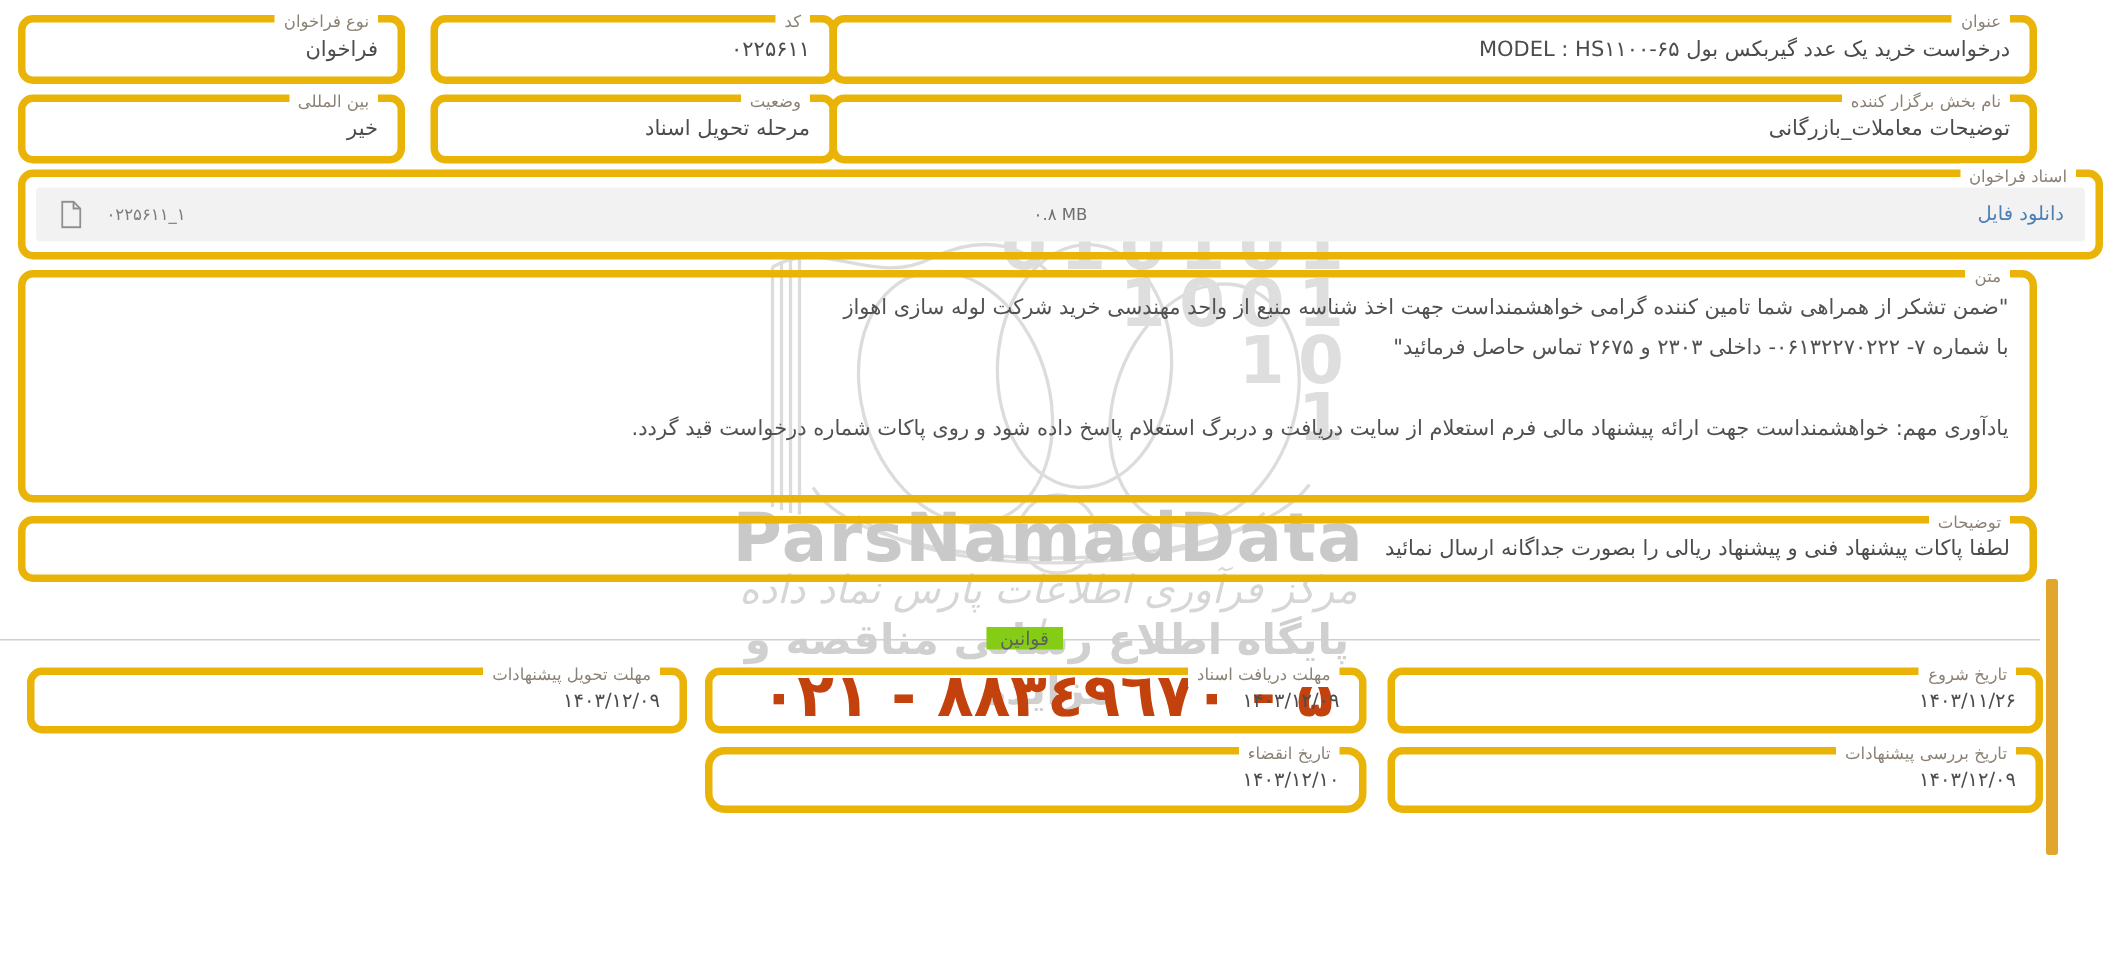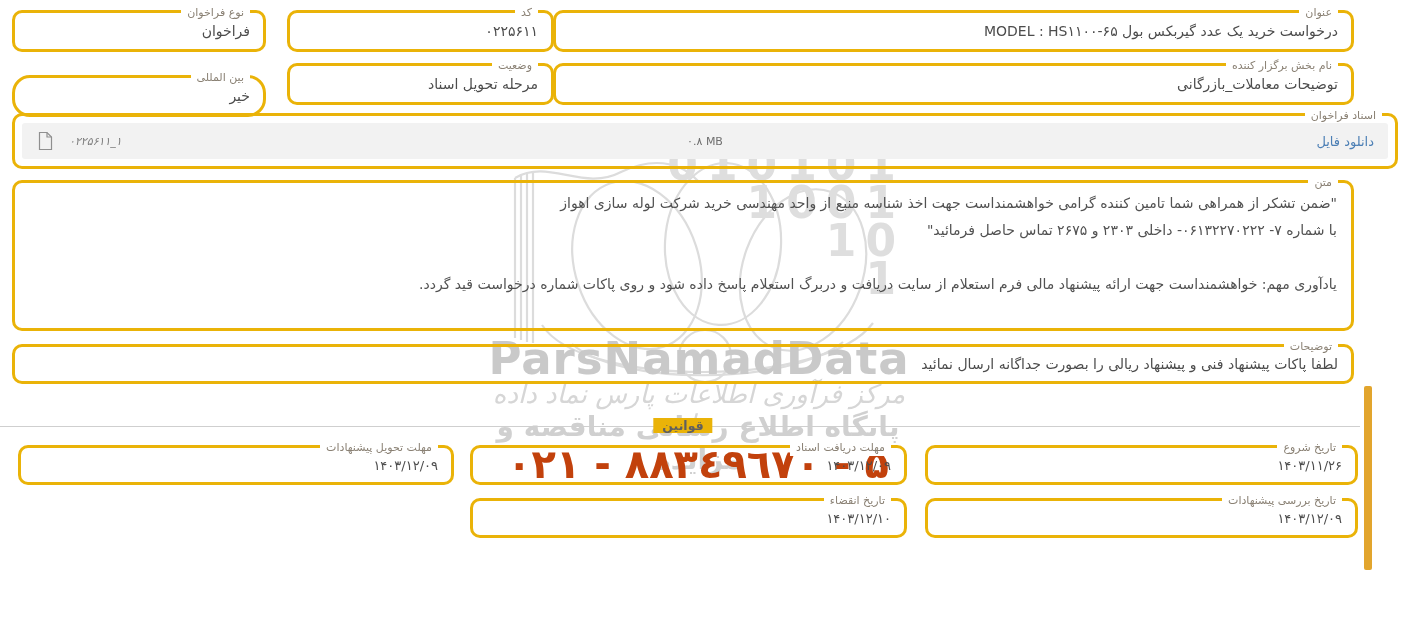--- a/index.html
+++ b/index.html
@@ -12,60 +12,60 @@
   .wm-brand{position:absolute;left:483px;top:332px;width:432px;text-align:center;direction:ltr;
           font-weight:bold;font-size:45px;letter-spacing:1px;color:#c9c9c9;}
   .wm-callig{position:absolute;left:483px;top:379px;width:432px;text-align:center;
           font-style:italic;font-size:26px;color:#d6d6d6;}
   .wm-tag{position:absolute;left:476px;top:410px;width:444px;text-align:center;
           font-weight:bold;font-size:28px;color:#d0d0d0;}
   .wm-phone{position:absolute;left:476px;top:441px;width:444px;text-align:center;direction:ltr;
           font-weight:bold;font-size:40px;letter-spacing:2px;color:#c2410c;}
   .wm-logo{position:absolute;left:487px;top:140px;}
   
-  .field{position:absolute;border:3px solid #eab308;border-radius:10px;z-index:1;background:transparent;}
+  .field{position:absolute;border:5px solid #eab308;border-radius:10px;z-index:1;background:transparent;}
   .flabel{position:absolute;top:-9px;right:13px;background:#fff;padding:0 6px;
           font-size:11px;line-height:17px;color:#8a8174;white-space:nowrap;}
   .fvalue{position:absolute;inset:0;display:flex;align-items:center;
           padding:0 13px;font-size:14px;color:#4c4c4c;}
   .dval{font-size:13px;}
   
   .f-title{left:553px;top:10px;width:795px;height:36px;}
   .f-code{left:287px;top:10px;width:261px;height:36px;}
   .f-calltype{left:12px;top:10px;width:248px;height:36px;}
   
   .f-org{left:553px;top:63px;width:795px;height:36px;}
   .f-status{left:287px;top:63px;width:261px;height:36px;}
-  .f-intl{left:12px;top:75px;width:248px;height:36px;border-radius:18px;}
+  .f-intl{left:12px;top:63px;width:248px;height:36px;}
   
   .f-docs{left:12px;top:113px;width:1336px;height:50px;padding-left:44px;}
   .docrow{position:absolute;left:7px;right:7px;top:7px;height:36px;background:#f2f2f2;border-radius:3px;}
   .dl{position:absolute;right:14px;top:50%;transform:translateY(-50%);
       color:#4c7fb5;font-size:13px;cursor:pointer;text-decoration:none;}
   .fsize{position:absolute;left:50%;top:50%;transform:translate(-50%,-50%);
       direction:ltr;font-size:11px;color:#6f6f6f;}
   .fname-wrap{position:absolute;left:16px;top:50%;transform:translateY(-50%);
       display:flex;align-items:center;gap:16px;direction:ltr;}
-  .fname{font-size:11px;color:#7d7d7d;letter-spacing:1px;font-style:italic;}
+  .fname{font-size:11px;color:#7d7d7d;letter-spacing:1px;}
   
   .f-body{left:12px;top:180px;width:1336px;height:145px;}
   .bodytext{position:absolute;inset:0;padding:7px 14px 0;white-space:pre-line;
       text-align:right;font-size:14px;line-height:27px;color:#515151;}
   
   .f-notes{left:12px;top:344px;width:1336px;height:34px;}
   
   .rules-divider{position:absolute;left:0;top:426px;width:1360px;height:0;
       border-top:1px solid #cfcfcf;z-index:1;}
   .rules-legend{position:absolute;left:683px;top:418px;transform:translateX(-50%);
-      background:#eab308;padding:0 9px;font-size:12.5px;font-weight:bold;color:#5f5f5f;z-index:2;}
+      background:#84cc16;padding:0 9px;font-size:12.5px;font-weight:normal;color:#5f5f5f;z-index:2;}
   .d-start{left:925px;top:445px;width:427px;height:34px;}
   .d-docdl{left:470px;top:445px;width:431px;height:34px;}
   .d-submit{left:18px;top:445px;width:430px;height:34px;text-align:center;}
   .d-review{left:925px;top:498px;width:427px;height:34px;}
-  .d-expiry{left:470px;top:498px;width:431px;height:34px;}
+  .d-expiry{left:470px;top:498px;width:431px;height:34px;border-radius:13px;}
   
   .scroll-thumb{position:absolute;left:1364px;top:386px;width:8px;height:184px;
       background:#e2a52d;border-radius:2px;z-index:3;cursor:grab;}
 </style>
 </head>
 <body>
 
 <div class="screen">
 
   <div class="wm">

